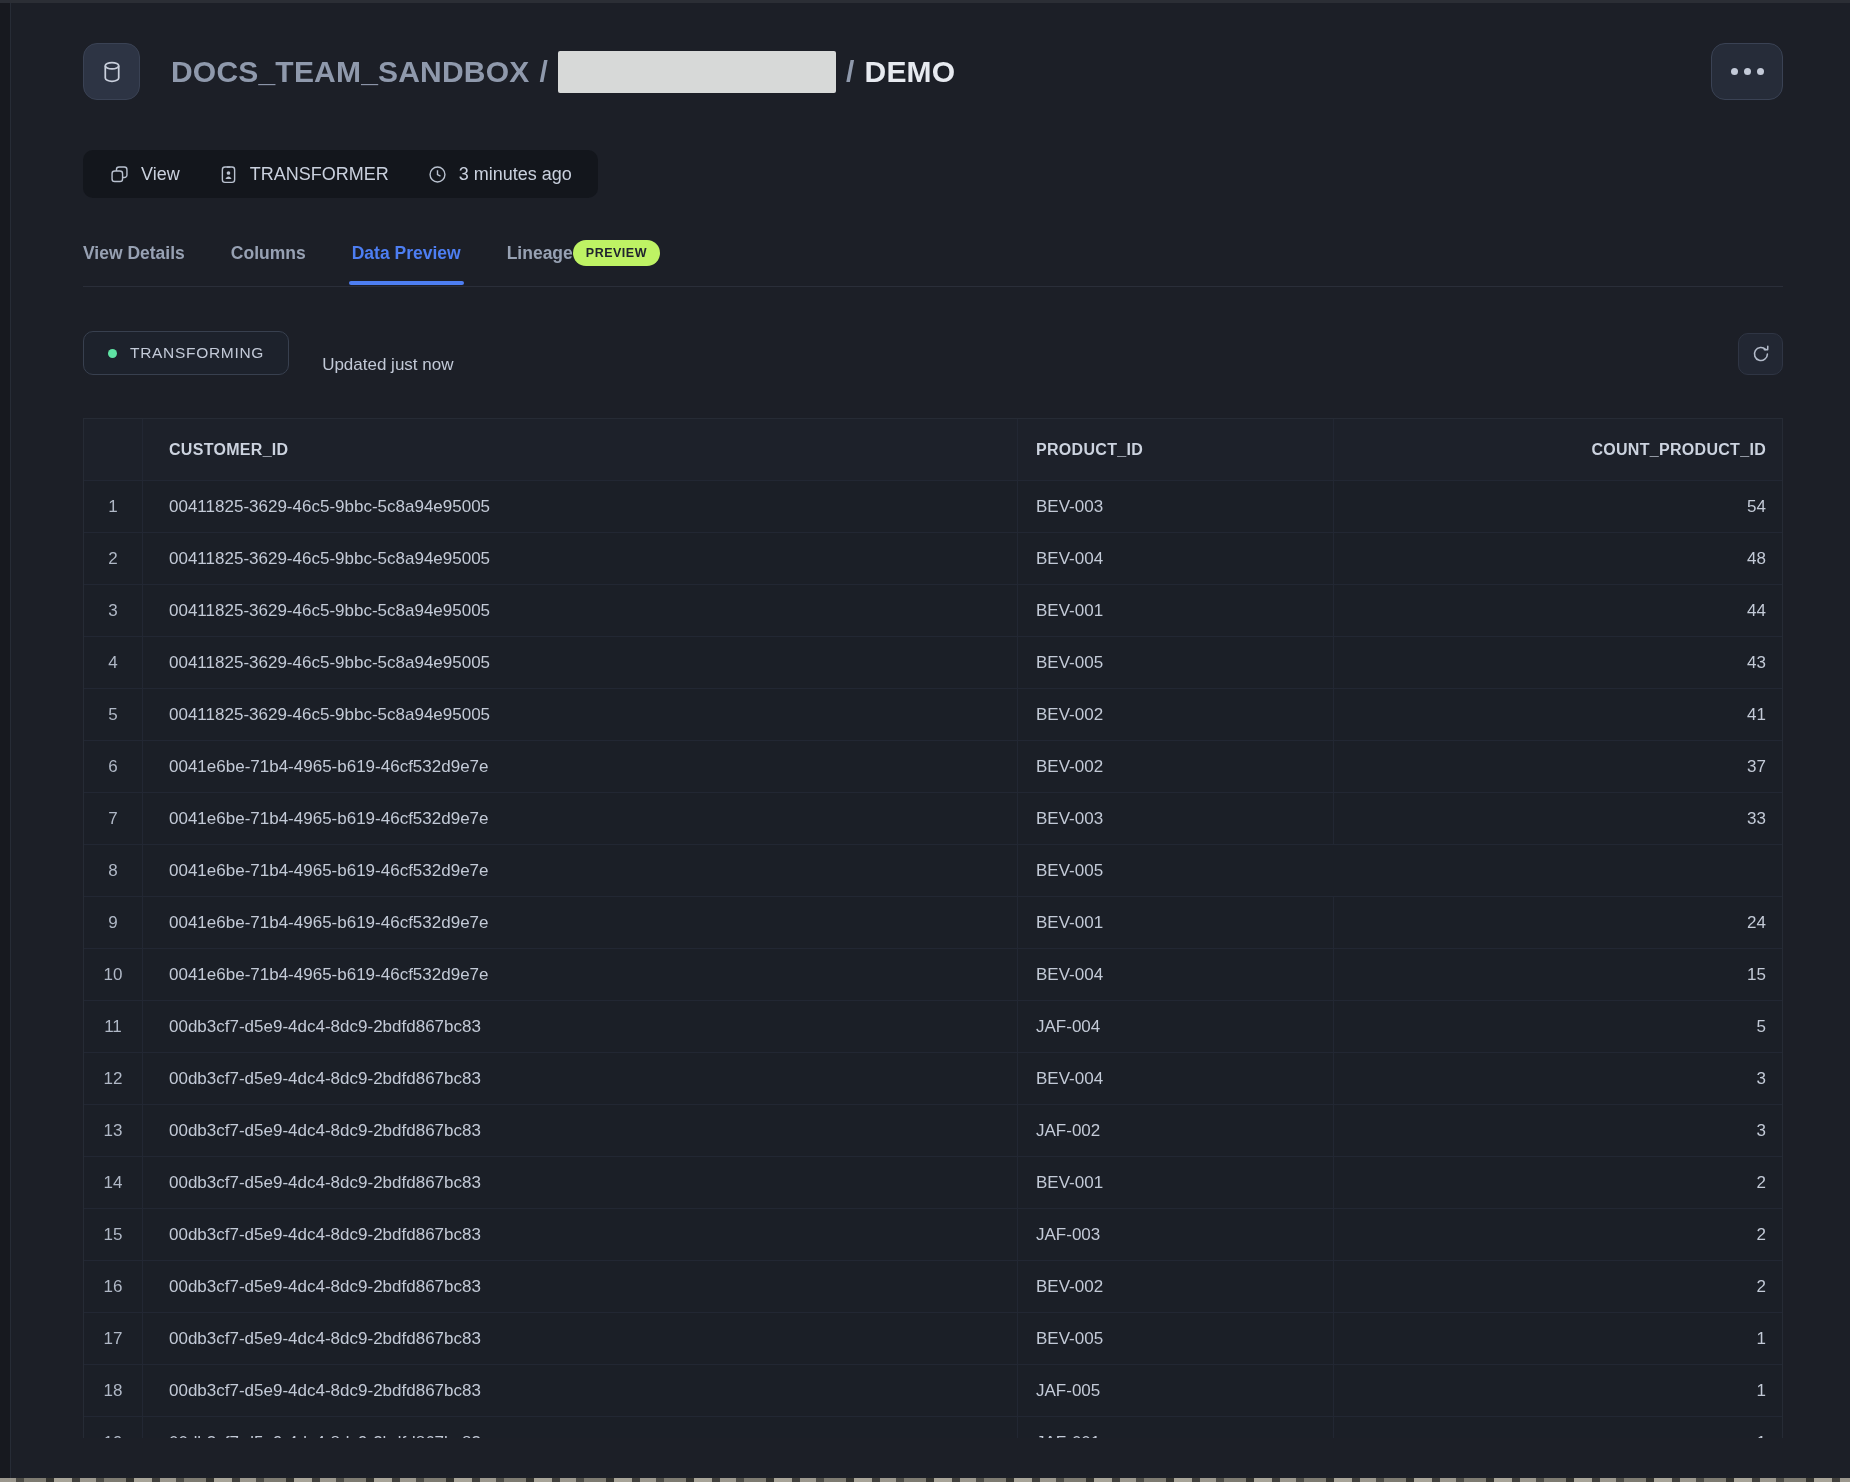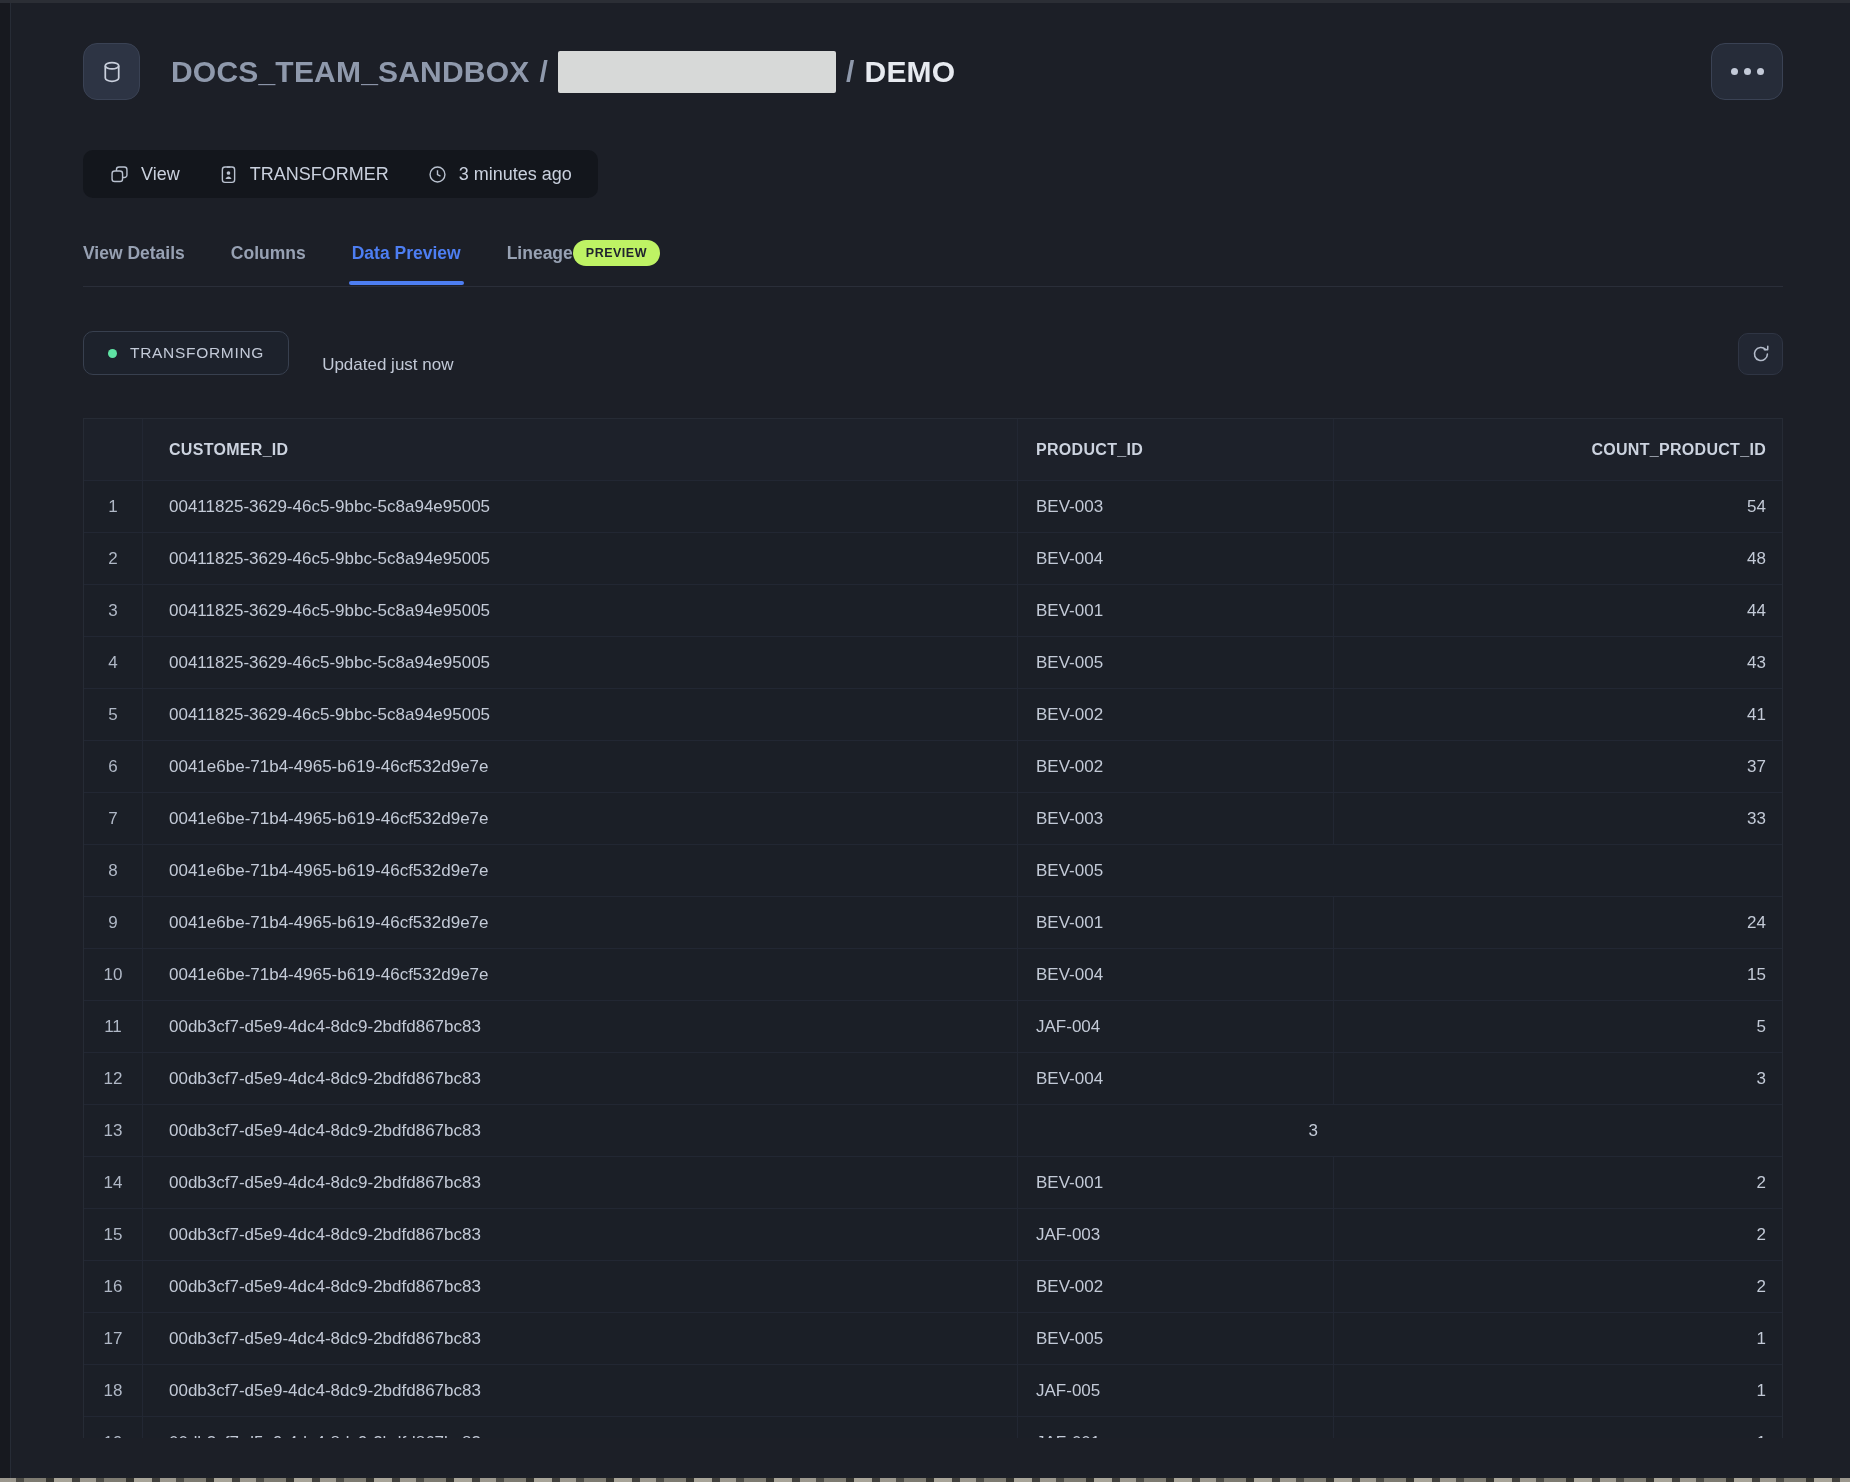--- a/index.html
+++ b/index.html
@@ -280,20 +280,21 @@
   <div class="t-row t-body-row">
     <div class="cell idx">12</div>
     <div class="cell cust">00db3cf7-d5e9-4dc4-8dc9-2bdfd867bc83</div>
     <div class="cell prod">BEV-004</div>
     <div class="cell cnt">3</div>
   </div>
 
   <div class="t-row t-body-row">
     <div class="cell idx">13</div>
     <div class="cell cust">00db3cf7-d5e9-4dc4-8dc9-2bdfd867bc83</div>
+    <div class="cell prod">JAF-002</div>
     <div class="cell cnt">3</div>
   </div>
 
   <div class="t-row t-body-row">
     <div class="cell idx">14</div>
     <div class="cell cust">00db3cf7-d5e9-4dc4-8dc9-2bdfd867bc83</div>
     <div class="cell prod">BEV-001</div>
     <div class="cell cnt">2</div>
   </div>
 

